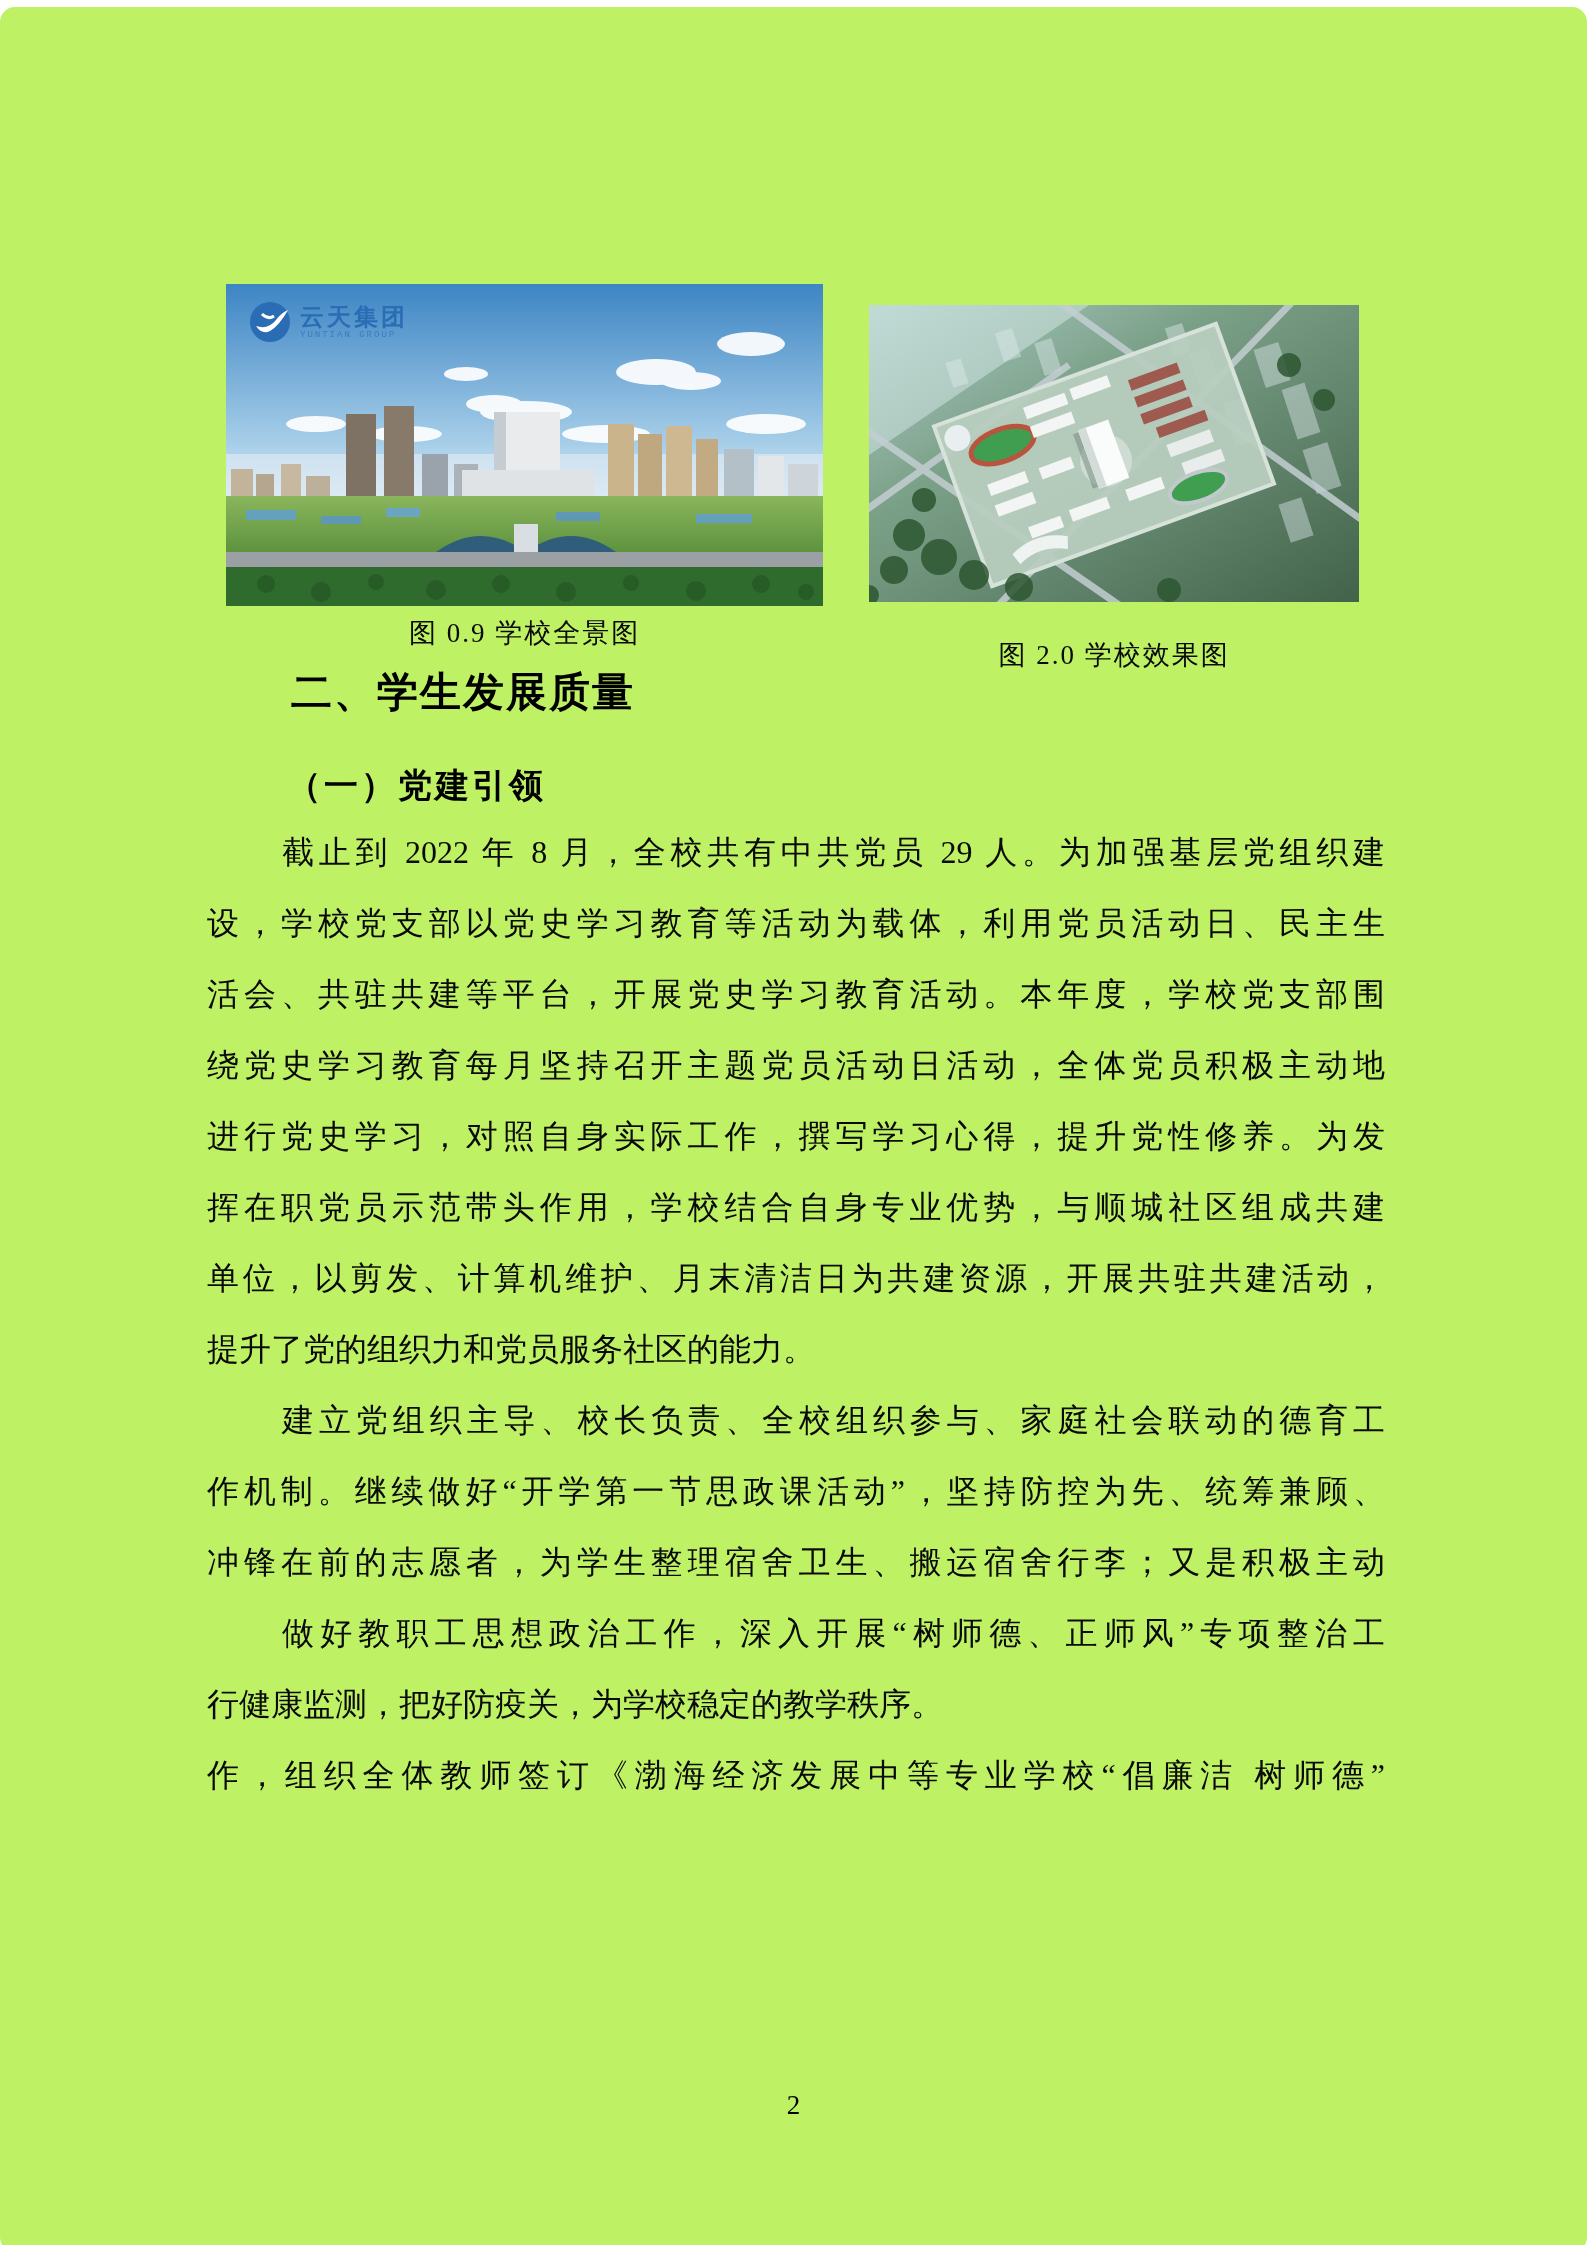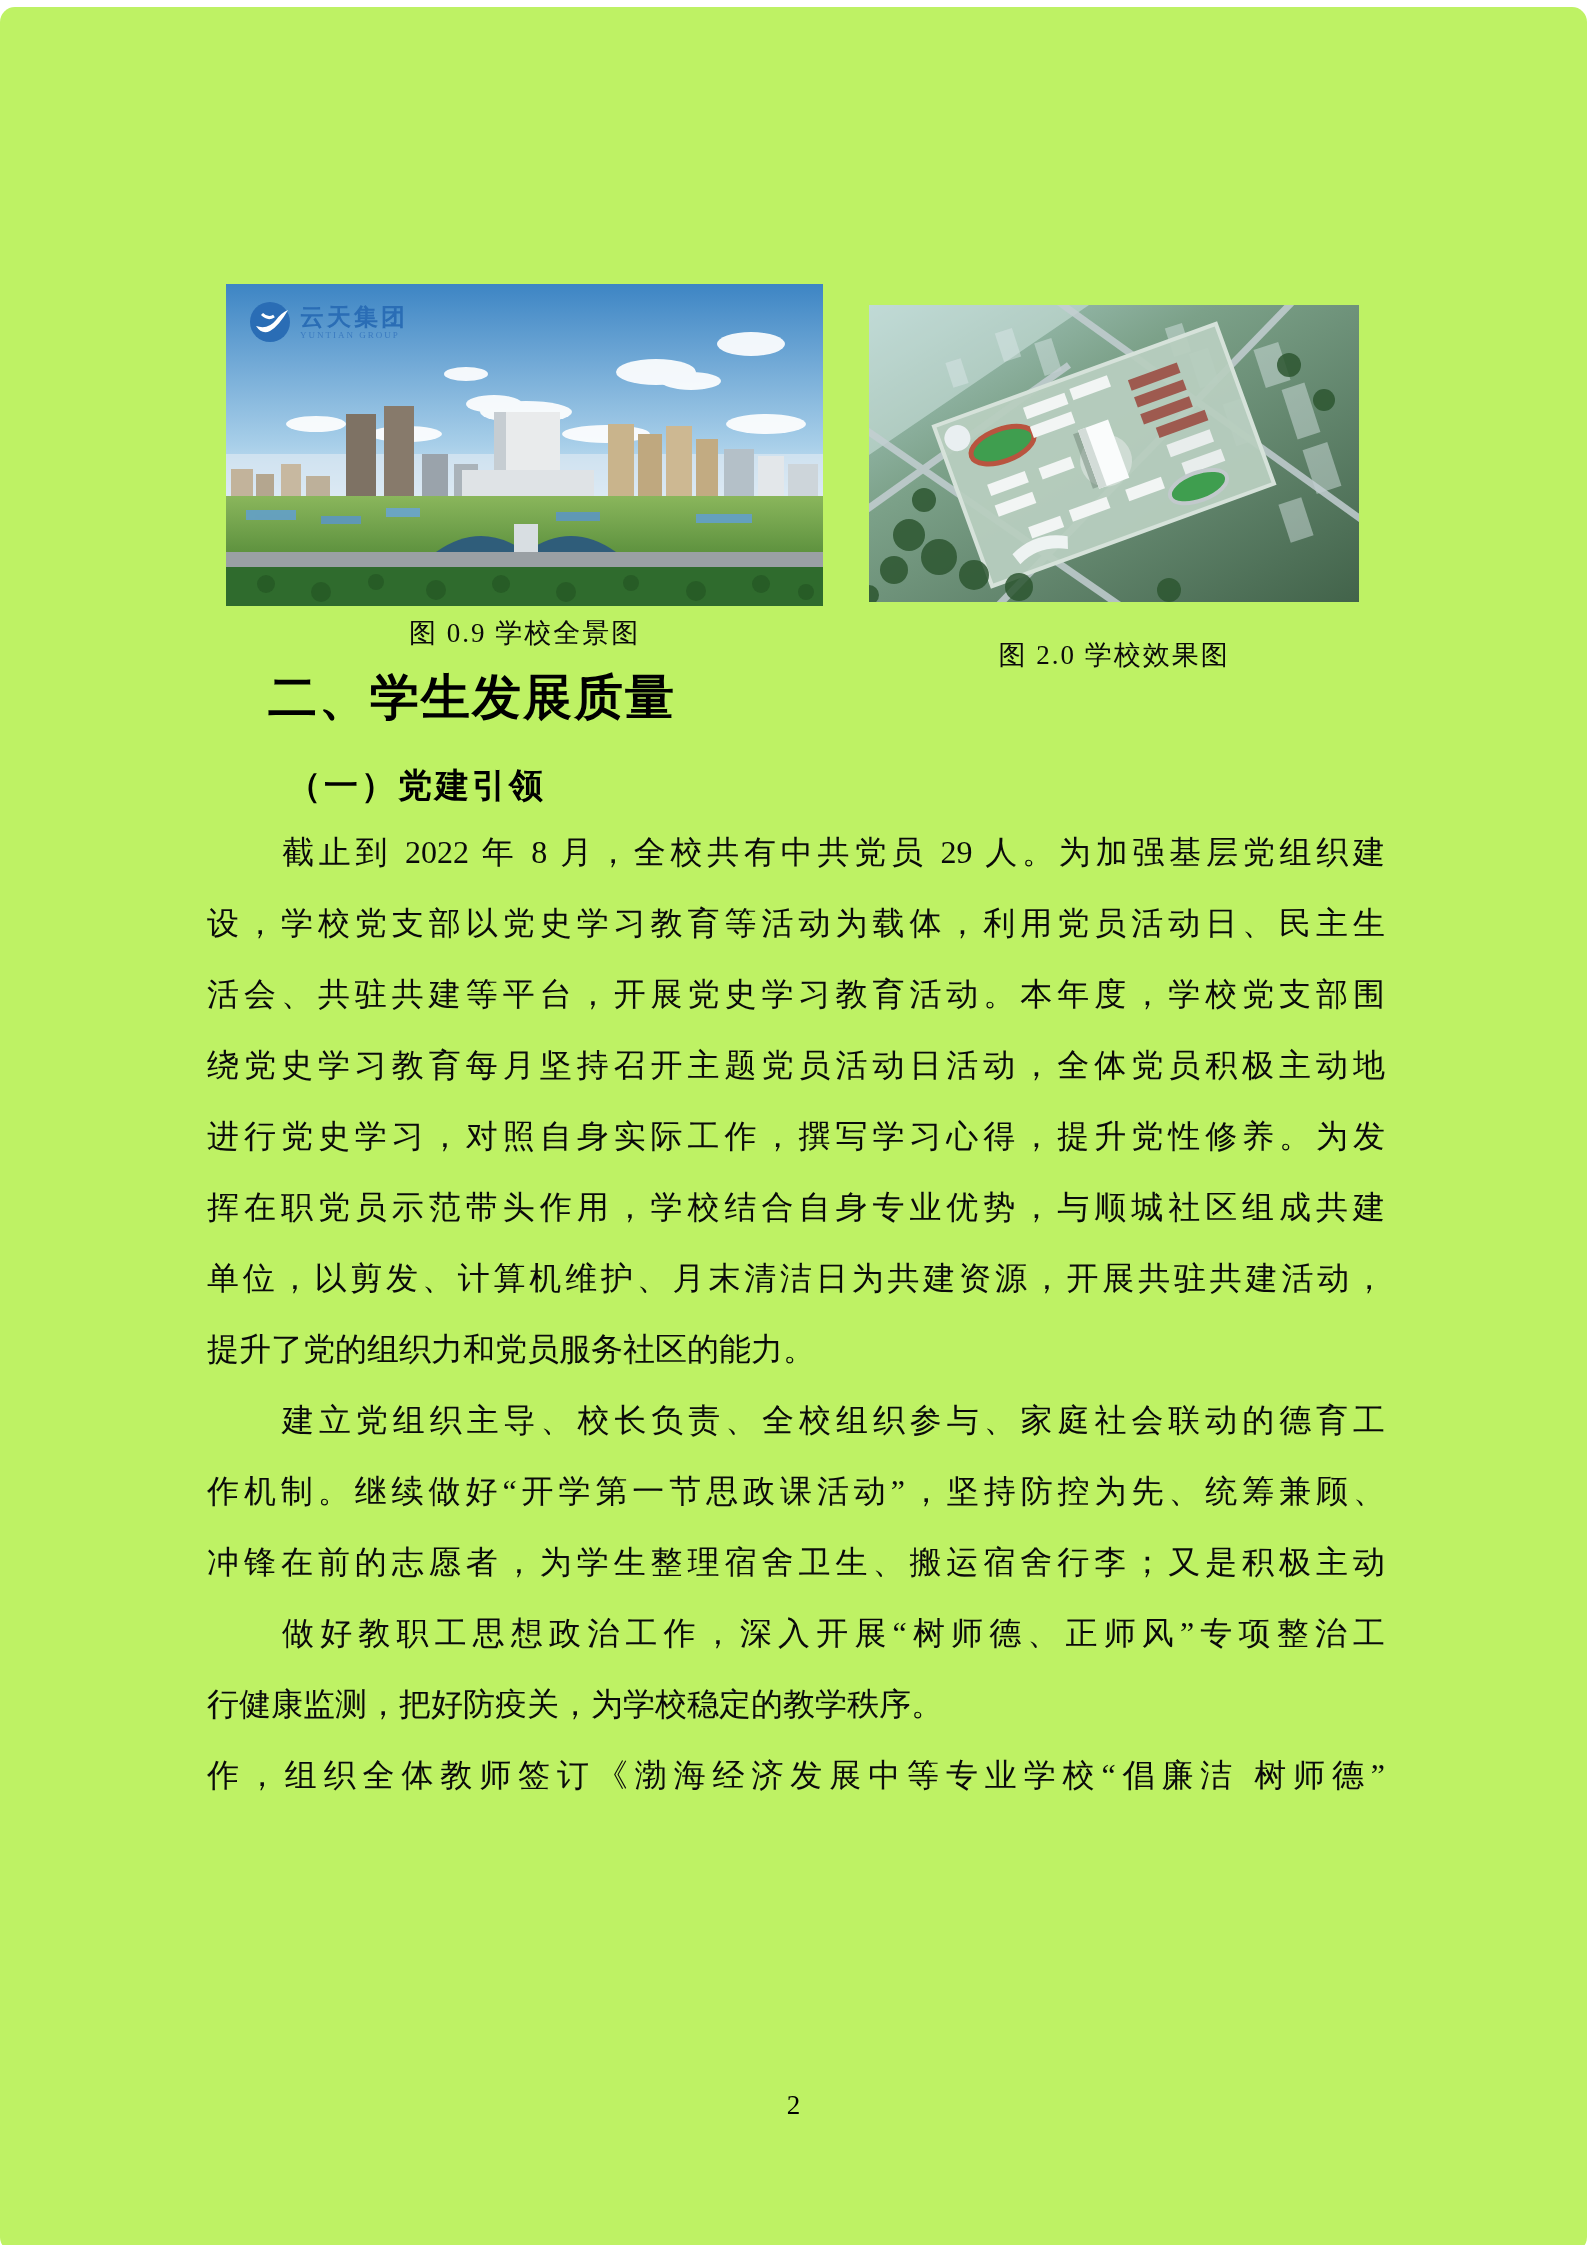--- a/index.html
+++ b/index.html
@@ -30,28 +30,28 @@
   .logo{
     position:absolute;left:248px;top:293px;
     display:flex;align-items:center;gap:8px;
   }
   .logo-mark{width:44px;height:44px;}
   .logo-cn{
     font-family:"Liberation Sans","DejaVu Sans",sans-serif;
     font-size:24px;font-weight:bold;color:#2a6db5;letter-spacing:3px;line-height:1.05;
   }
   .logo-en{
-    font-family:Liberation Serif, serif;
+    font-family:Liberation Mono, monospace;
     font-size:9px;color:#3b7bc0;letter-spacing:2px;
   }
   
   .heading{
-    left:268px;top:658px;
+    left:291px;top:658px;
     font-family:"Liberation Sans","DejaVu Sans",sans-serif;
-    font-size:49px;font-weight:bold;color:#000;letter-spacing:2px;
+    font-size:41px;font-weight:bold;color:#000;letter-spacing:2px;
   }
   .subheading{
     left:287px;top:756px;
     font-family:"Liberation Serif","DejaVu Serif",serif;
     font-size:34px;font-weight:bold;color:#000;letter-spacing:3px;
   }
   
   .body-text{
     left:207px;top:810px;width:1178px;
     font-size:32px;color:#0a0a0a;

